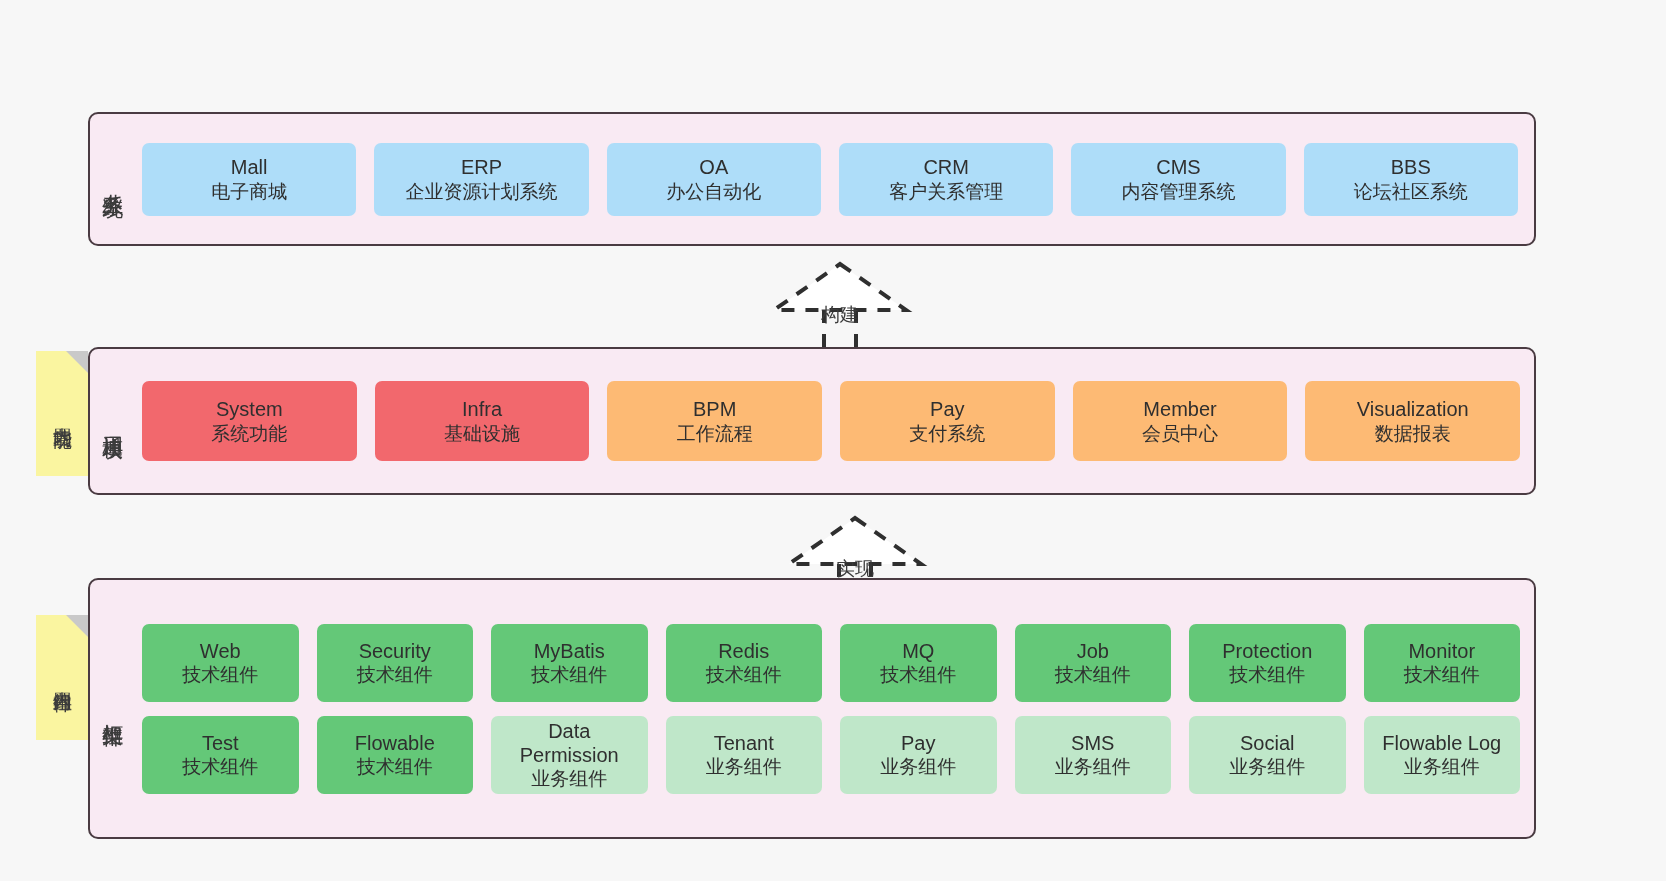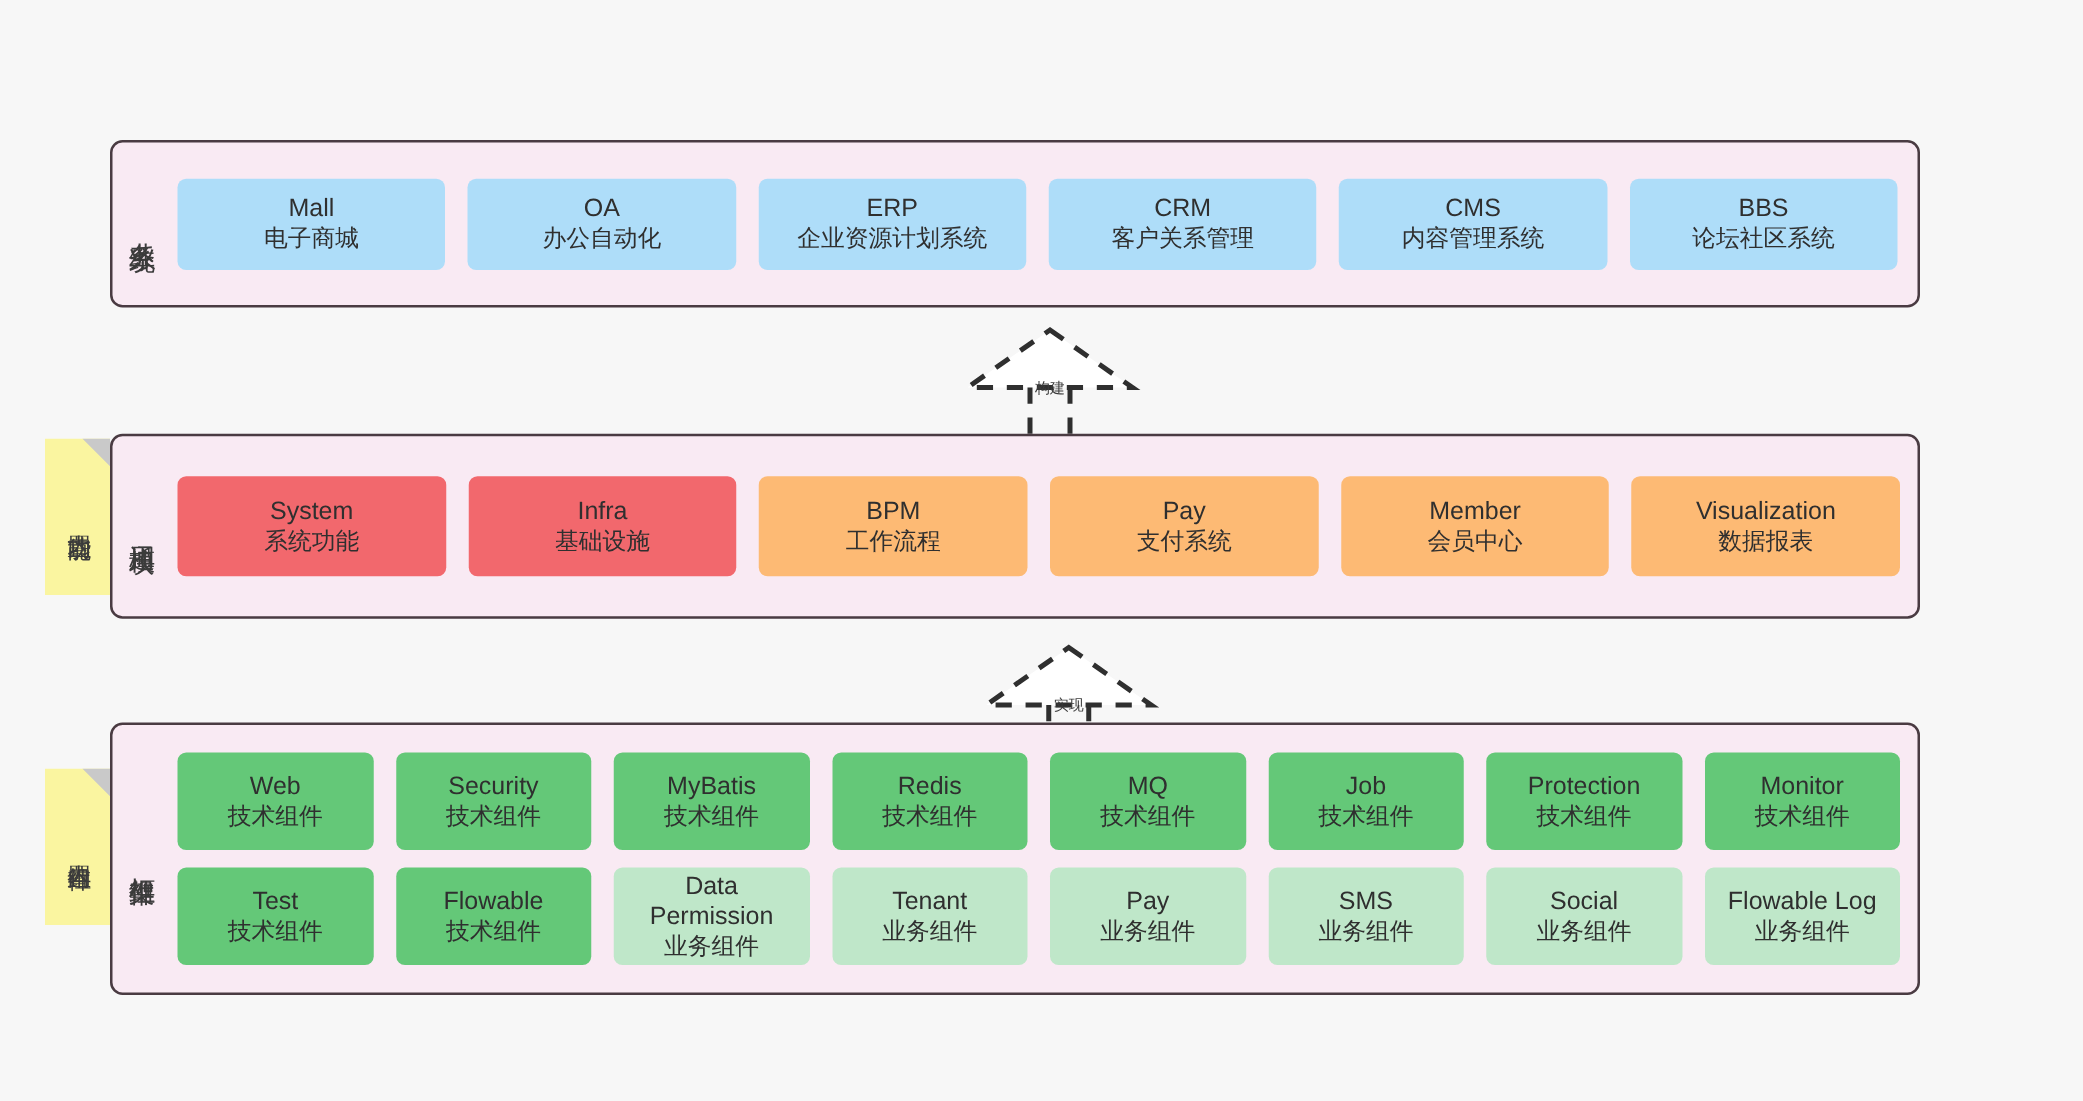--- a/index.html
+++ b/index.html
@@ -78,21 +78,21 @@
 
   .c-blue       { background: #AEDDF9; }
   .c-red        { background: #F2686D; }
   .c-pink       { background: #fdba74; }
   .c-green      { background: #64C878; }
   .c-lightgreen { background: #BFE7C9; }
 
   
   #band-business { left: 88px;  top: 112px; width: 1448px; height: 134px; }
   #band-common   { left: 88px;  top: 347px; width: 1448px; height: 148px; }
-  #band-frame    { left: 88px;  top: 578px; width: 1448px; height: 218px; align-items: center; }
+  #band-frame    { left: 88px;  top: 578px; width: 1448px; height: 261px; align-items: center; }
 
   #band-business .band-body { padding-right: 16px; }
   #band-business .card { height: 73px; }
   #band-common .card   { height: 80px; }
   #band-frame .card    { height: 78px; }
 
   
   .note {
     position: absolute;
     width: 52px;
@@ -125,46 +125,46 @@
     position: absolute;
     width: 160px;
     height: 94px;
   }
   .uml-arrow svg { display: block; }
   .uml-label {
     position: absolute;
     left: 0; right: 0;
     top: 44px;
     text-align: center;
-    font-size: 12px;
+    font-size: 19px;
     color: #3b3b3b;
     background: transparent;
     user-select: none;
   }
   #arrow-build   { left: 760px; top: 258px; }
   #arrow-realize { left: 775px; top: 512px; }
 </style>
 </head>
 <body>
 
 <div class="band" id="band-business">
   <div class="band-caption">业务系统</div>
   <div class="band-body">
     <div class="row">
       <div class="card c-blue">
         <span class="t1">Mall</span>
         <span class="t2">电子商城</span>
       </div>
       <div class="card c-blue">
+        <span class="t1">ERP</span>
+        <span class="t2">企业资源计划系统</span>
+      </div>
+      <div class="card c-blue">
         <span class="t1">OA</span>
         <span class="t2">办公自动化</span>
-      </div>
-      <div class="card c-blue">
-        <span class="t1">ERP</span>
-        <span class="t2">企业资源计划系统</span>
       </div>
       <div class="card c-blue">
         <span class="t1">CRM</span>
         <span class="t2">客户关系管理</span>
       </div>
       <div class="card c-blue">
         <span class="t1">CMS</span>
         <span class="t2">内容管理系统</span>
       </div>
       <div class="card c-blue">

